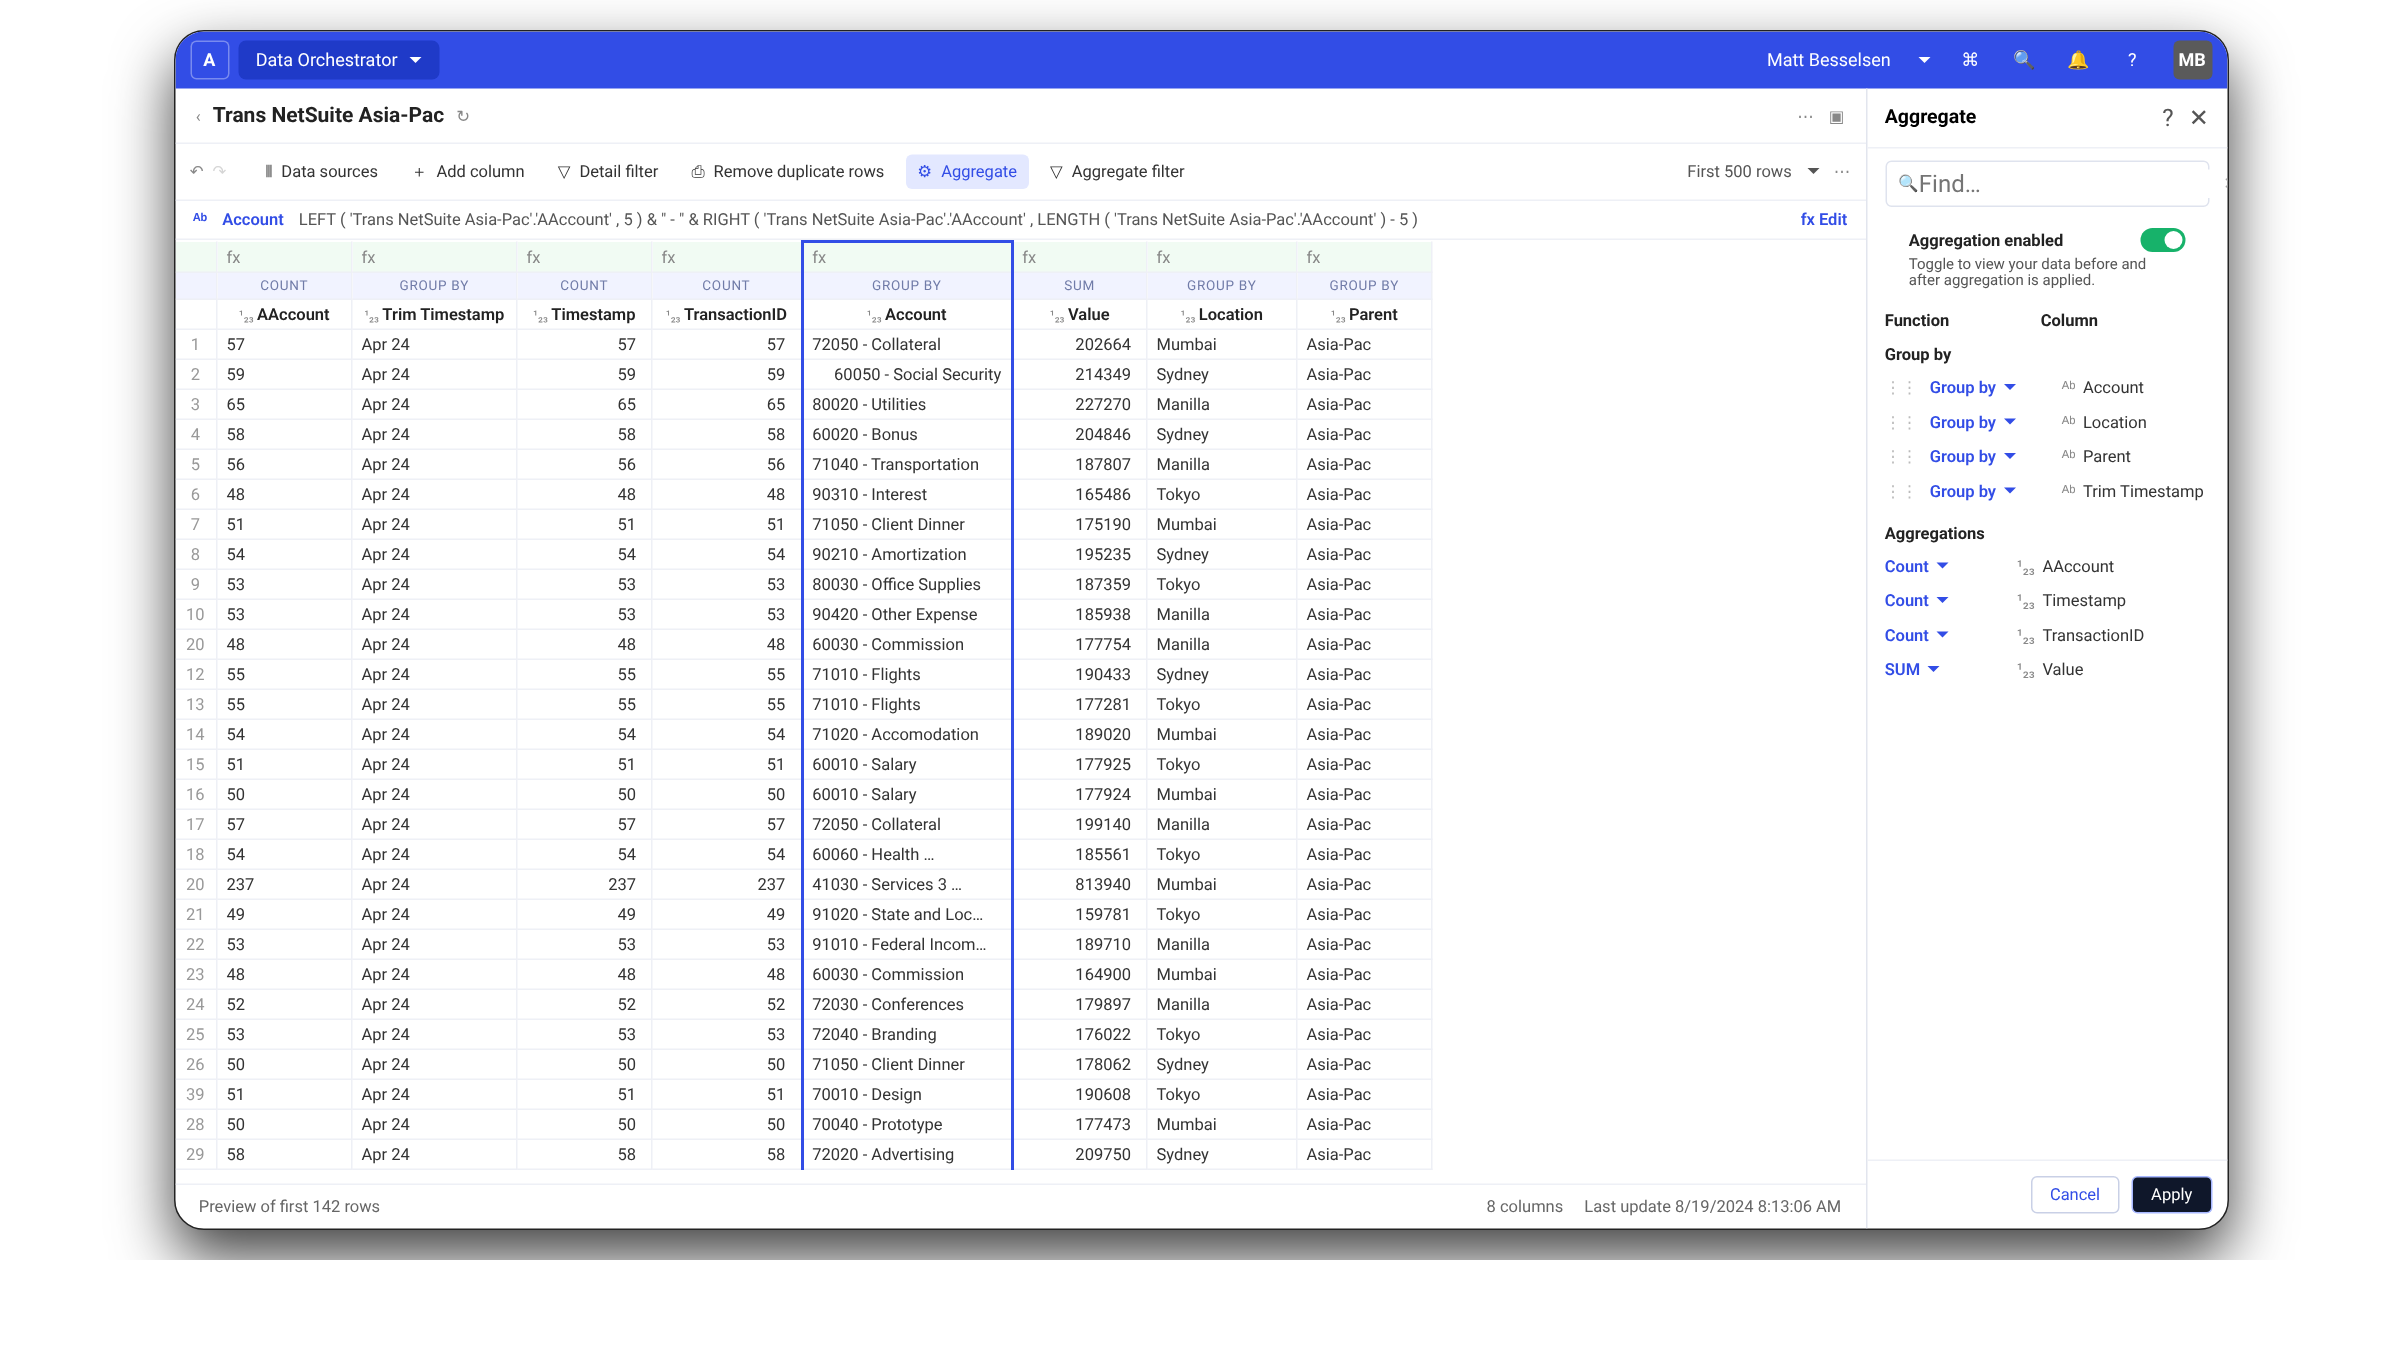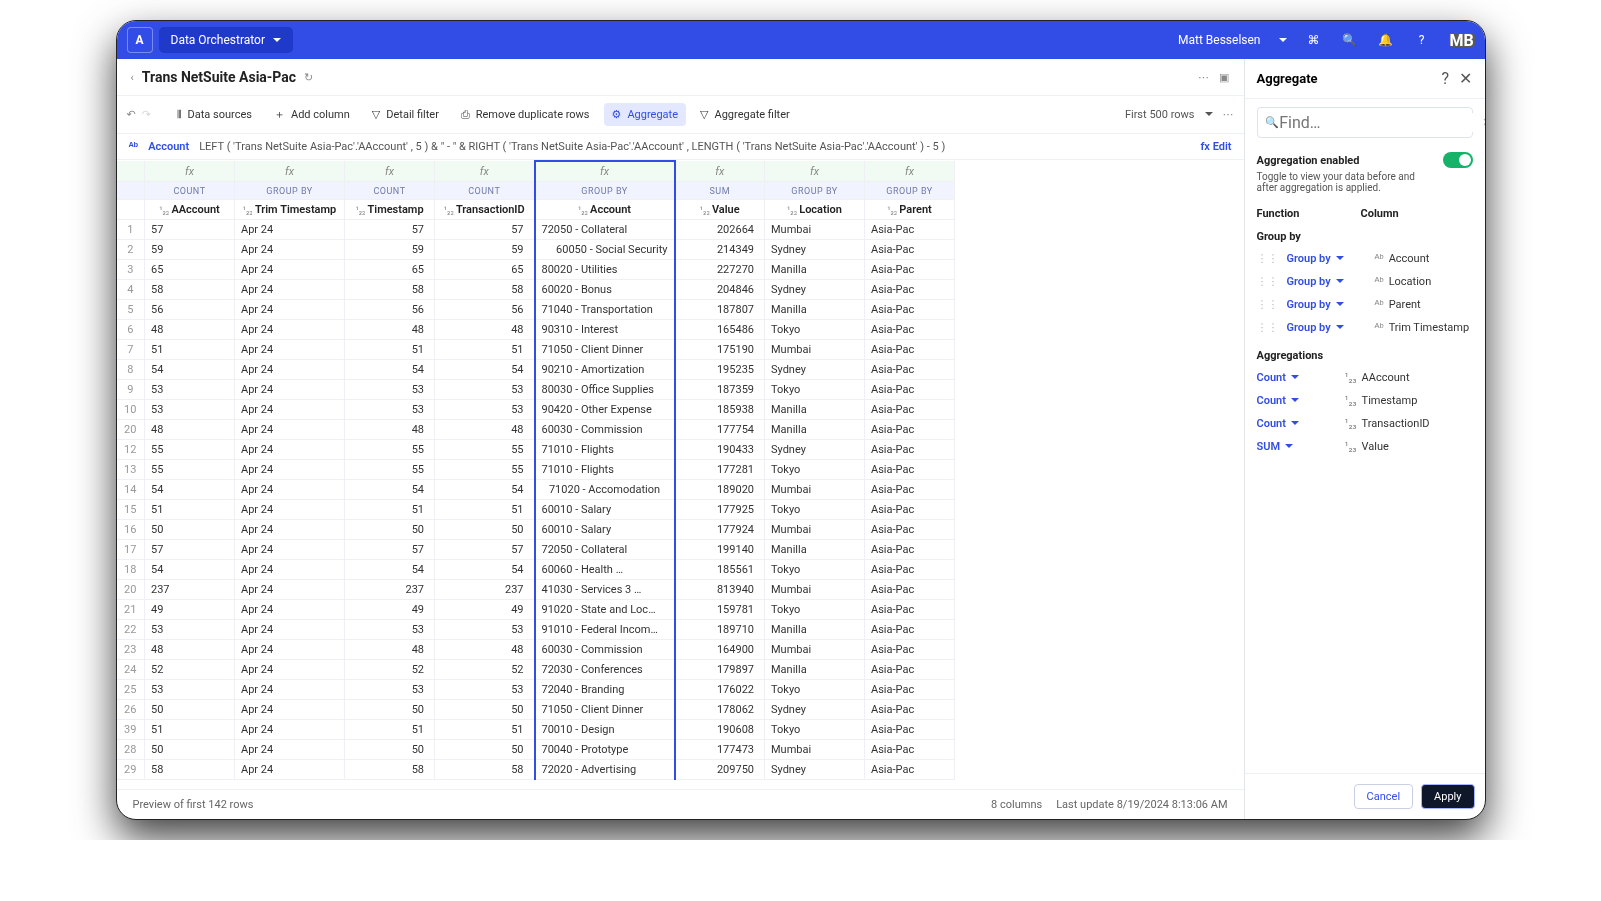--- a/index.html
+++ b/index.html
@@ -3,52 +3,52 @@
 <meta charset="utf-8">
 <style>
 *{box-sizing:border-box;margin:0;padding:0;font-family:-apple-system,BlinkMacSystemFont,"Segoe UI",Roboto,Arial,sans-serif}
 body{background:#fff;display:flex;justify-content:center;align-items:flex-start;padding:20px}
 .frame{width:1370px;background:#fff;border-radius:20px;box-shadow:0 18px 40px rgba(0,0,0,.75);overflow:hidden;border:1px solid #222}
 .topbar{background:#324de6;height:38px;display:flex;align-items:center;padding:0 10px;color:#fff;font-size:12px}
 .logo{width:26px;height:26px;background:#324de6;border:1px solid rgba(255,255,255,.35);border-radius:4px;display:flex;align-items:center;justify-content:center;font-weight:700;margin-right:6px}
 .app-drop{background:#1f3ac8;border-radius:5px;padding:6px 12px;display:flex;align-items:center;gap:8px;font-size:12px;cursor:pointer}
 .top-right{margin-left:auto;display:flex;align-items:center;gap:18px}
 .top-icon{width:18px;height:18px;display:inline-flex;align-items:center;justify-content:center;color:#fff;cursor:pointer}
-.avatar{width:26px;height:14px;border-radius:4px;background:#5a5a5a;display:flex;align-items:center;justify-content:center;font-size:16px;font-weight:700}
+.avatar{width:26px;height:26px;border-radius:4px;background:#5a5a5a;display:flex;align-items:center;justify-content:center;font-size:12px;font-weight:700}
 .content{display:flex;height:760px}
 .main{flex:1;display:flex;flex-direction:column;border-right:1px solid #e2e5ee}
 .side{width:240px;display:flex;flex-direction:column}
 .titlebar{display:flex;align-items:center;padding:10px 14px;border-bottom:1px solid #eef0f6;gap:8px}
 .titlebar h1{font-size:14px;font-weight:700;color:#222}
 .title-actions{margin-left:auto;display:flex;gap:10px;color:#444}
 .toolbar{display:flex;align-items:center;gap:6px;padding:6px 10px;border-bottom:1px solid #eef0f6;font-size:11px;color:#333}
 .tbtn{display:flex;align-items:center;gap:6px;padding:5px 8px;border-radius:4px;cursor:pointer;white-space:nowrap}
 .tbtn.active{background:#e3e8ff;color:#324de6}
 .toolbar-right{margin-left:auto;display:flex;align-items:center;gap:10px;color:#555}
 .formula{display:flex;align-items:center;gap:10px;padding:6px 12px;font-size:11px;border-bottom:1px solid #eef0f6;color:#555}
 .formula .fx-link{color:#324de6;font-weight:600;margin-left:auto;cursor:pointer}
 .grid-wrap{flex:1;overflow:auto;position:relative}
 table{border-collapse:collapse;font-size:11px;color:#333;table-layout:fixed}
 th,td{border-right:1px solid #eef0f6;border-bottom:1px solid #eef0f6;padding:3px 6px;height:18px;white-space:nowrap;overflow:hidden;text-overflow:ellipsis}
 .rownum{width:28px;text-align:center;color:#999;background:#fff}
-.fxrow td{background:#f1fbf3;color:#888;text-align:center;font-style:italic}
+.fxrow td{background:#f1fbf3;color:#888;text-align:left;}
 .grprow td{background:#f1f3ff;color:#707ba8;text-align:center;font-size:9px;letter-spacing:.5px}
 .hdr td{background:#fff;color:#222;font-weight:600;text-align:center}
 .hdr .mini{color:#888;font-size:9px;font-weight:400}
 td.selcol{border-left:2px solid #324de6;border-right:2px solid #324de6}
 .selcol-top{border-top:2px solid #324de6}
 .num{text-align:right;padding-right:10px}
 .footer{display:flex;align-items:center;padding:8px 16px;font-size:11px;color:#666;border-top:1px solid #eef0f6}
 .footer-right{margin-left:auto;display:flex;gap:14px}
 .side-hdr{display:flex;align-items:center;padding:10px 12px;border-bottom:1px solid #eef0f6}
 .side-hdr h2{font-size:13px;font-weight:700}
 .side-hdr .x{margin-left:auto;display:flex;gap:10px;color:#555}
 .search{margin:8px 12px;display:flex;align-items:center;border:1px solid #dfe3ee;border-radius:4px;padding:5px 8px;font-size:11px;color:#888}
 .search input{border:none;outline:none;flex:1;font-size:16px}
-.agg-toggle{padding:6px 12px;font-size:11px;color:#555}
+.agg-toggle{padding:6px 28px;font-size:11px;color:#555}
 .agg-toggle .lbl{font-weight:700;color:#222;display:flex;align-items:center}
 .switch{margin-left:auto;width:30px;height:16px;background:#17b26a;border-radius:10px;position:relative}
 .switch::after{content:"";position:absolute;right:2px;top:2px;width:12px;height:12px;background:#fff;border-radius:50%}
 .side-section{padding:8px 12px;font-size:11px}
 .side-section .th{display:flex;font-weight:700;color:#222;margin-bottom:8px;gap:24px}
 .side-row{display:flex;align-items:center;padding:5px 0;gap:8px}
 .side-row .fn{color:#324de6;font-weight:600;display:flex;align-items:center;gap:5px;min-width:80px}
 .side-row .col{color:#333;display:flex;align-items:center;gap:5px}
 .side-h3{font-weight:700;font-size:11px;margin:10px 0 4px;color:#222}
 .side-footer{margin-top:auto;padding:10px;display:flex;gap:8px;justify-content:flex-end;border-top:1px solid #eef0f6}
@@ -323,21 +323,21 @@
                 <td class="num">177281</td>
                 <td>Tokyo</td>
                 <td>Asia-Pac</td>
               </tr>
               <tr>
                 <td class="rownum">14</td>
   <td>54</td>
                 <td>Apr 24</td>
                 <td class="num">54</td>
                 <td class="num">54</td>
-  <td class="selcol" style="text-align:center">71020 - Accomodation</td>
+  <td class="selcol" style="text-align:left">71020 - Accomodation</td>
                 <td class="num">189020</td>
                 <td>Mumbai</td>
                 <td>Asia-Pac</td>
               </tr>
               <tr>
                 <td class="rownum">15</td>
   <td>51</td>
                 <td>Apr 24</td>
                 <td class="num">51</td>
                 <td class="num">51</td>

